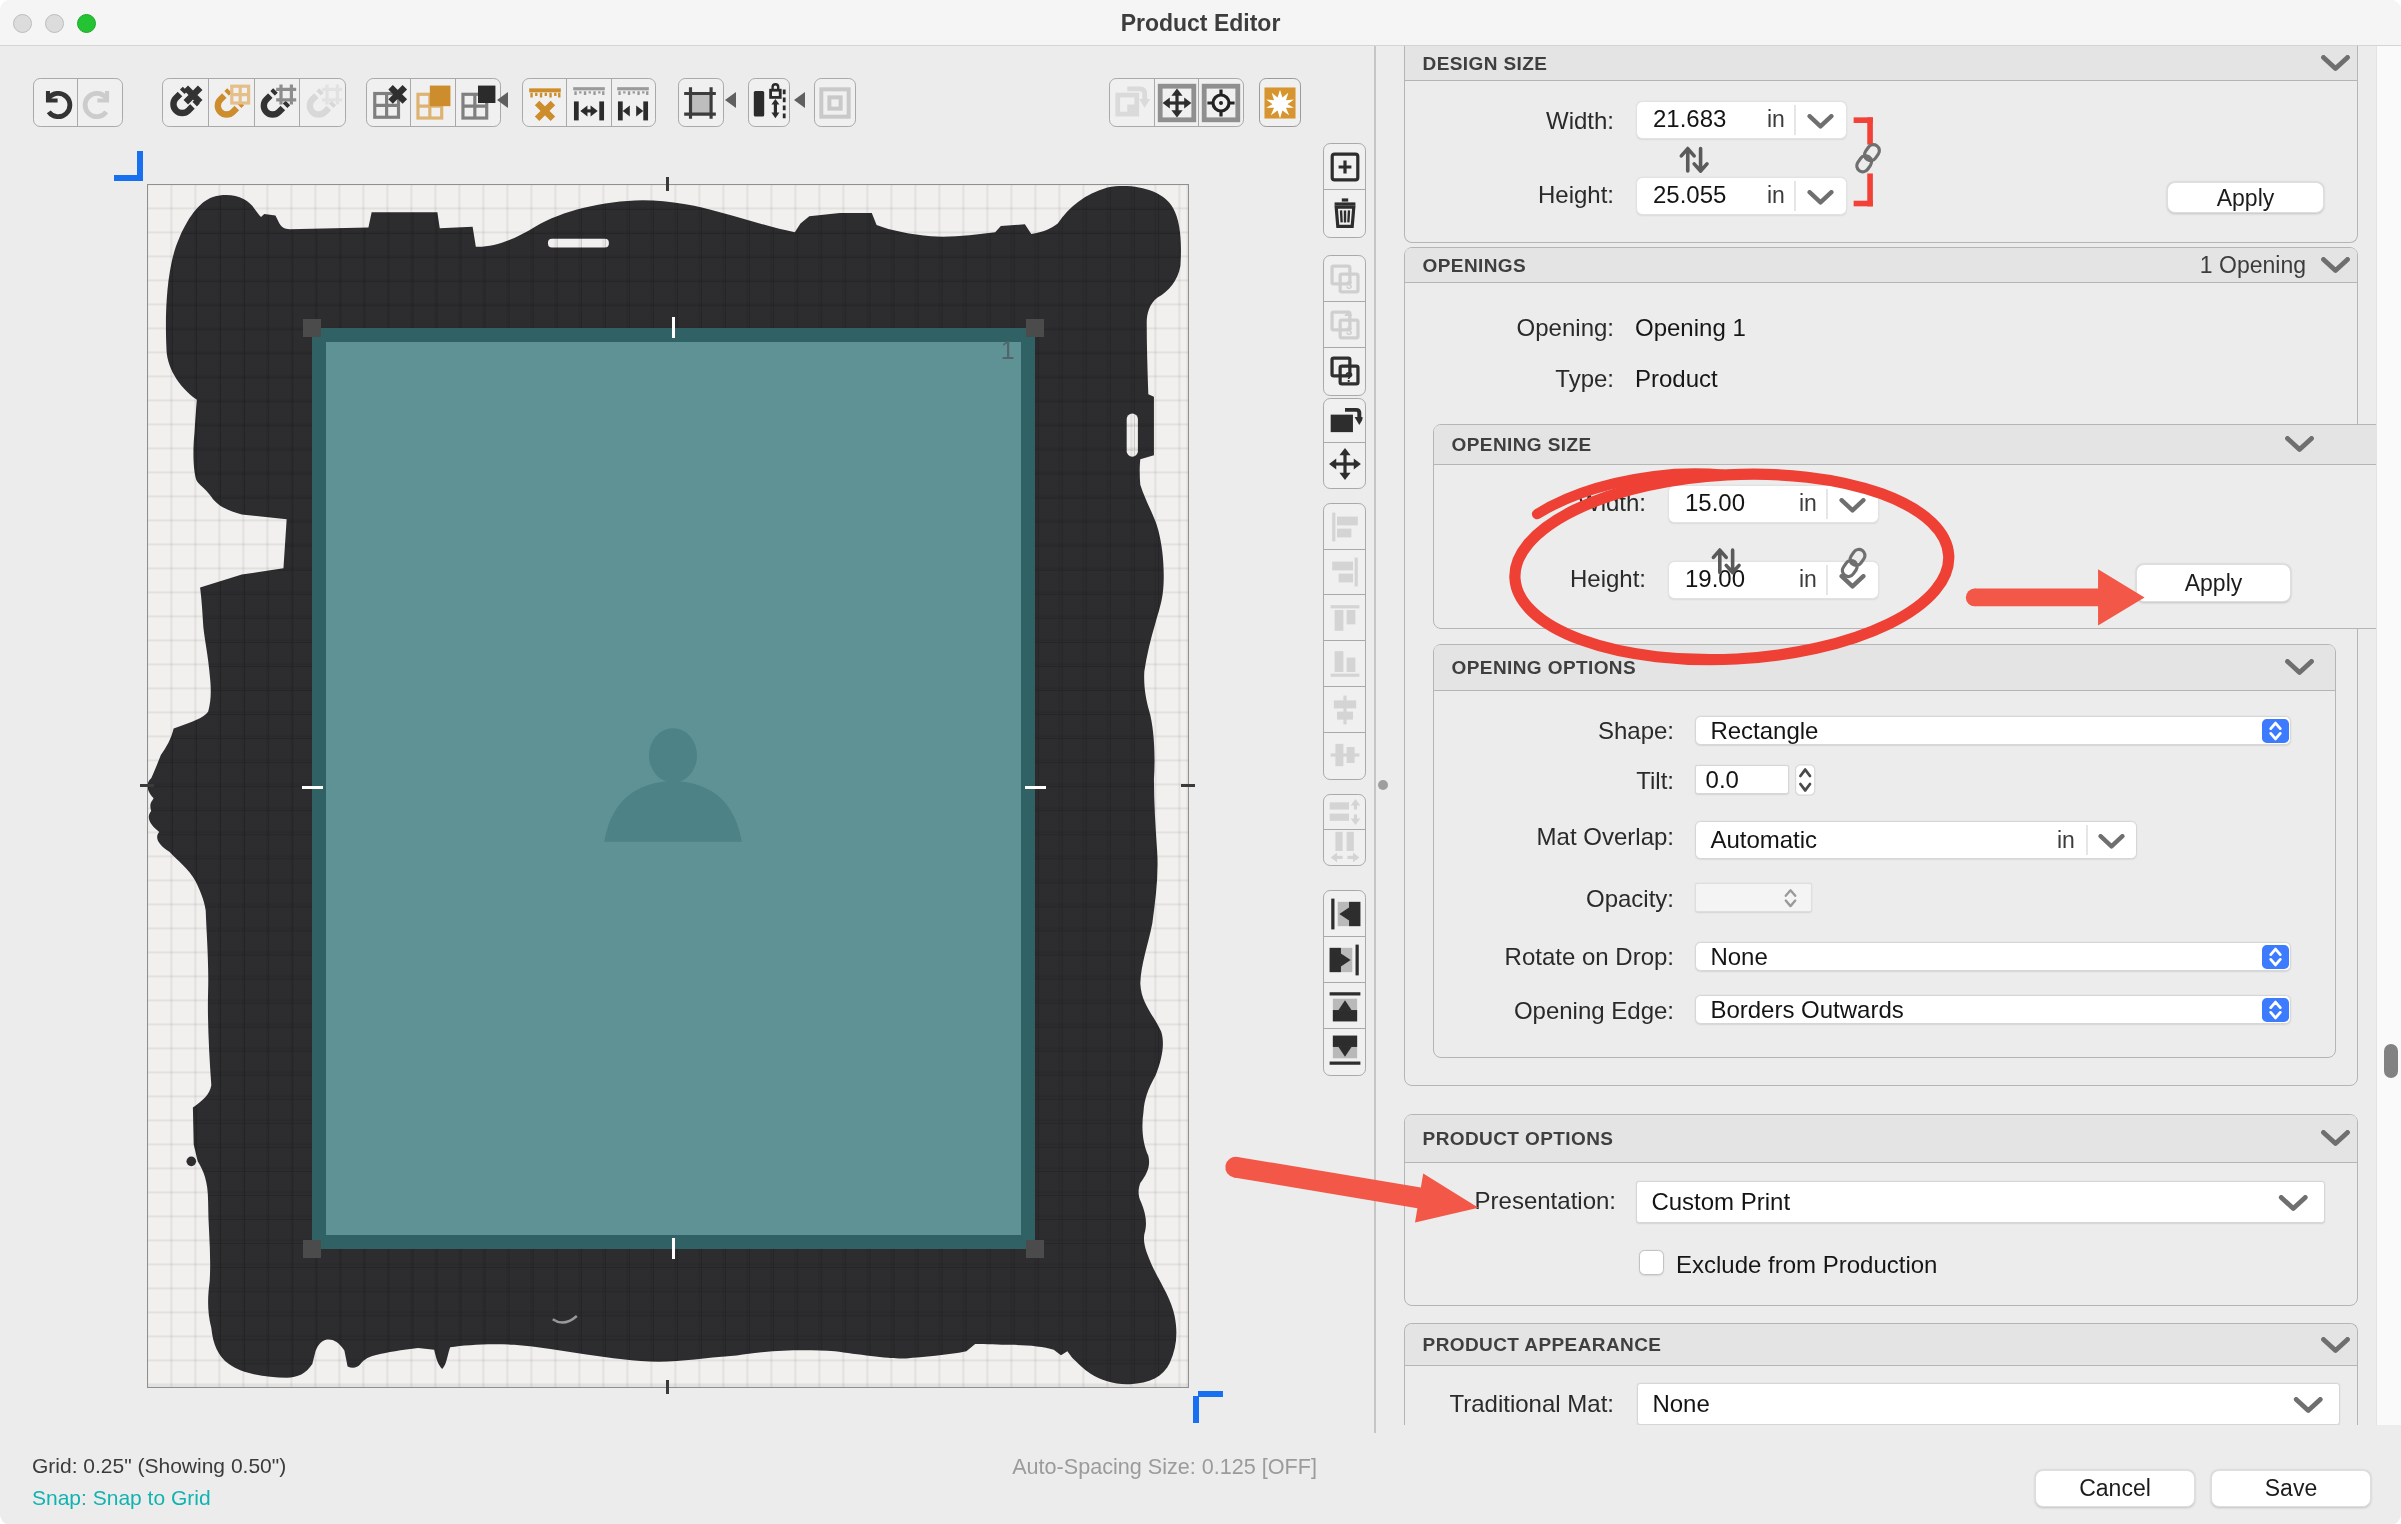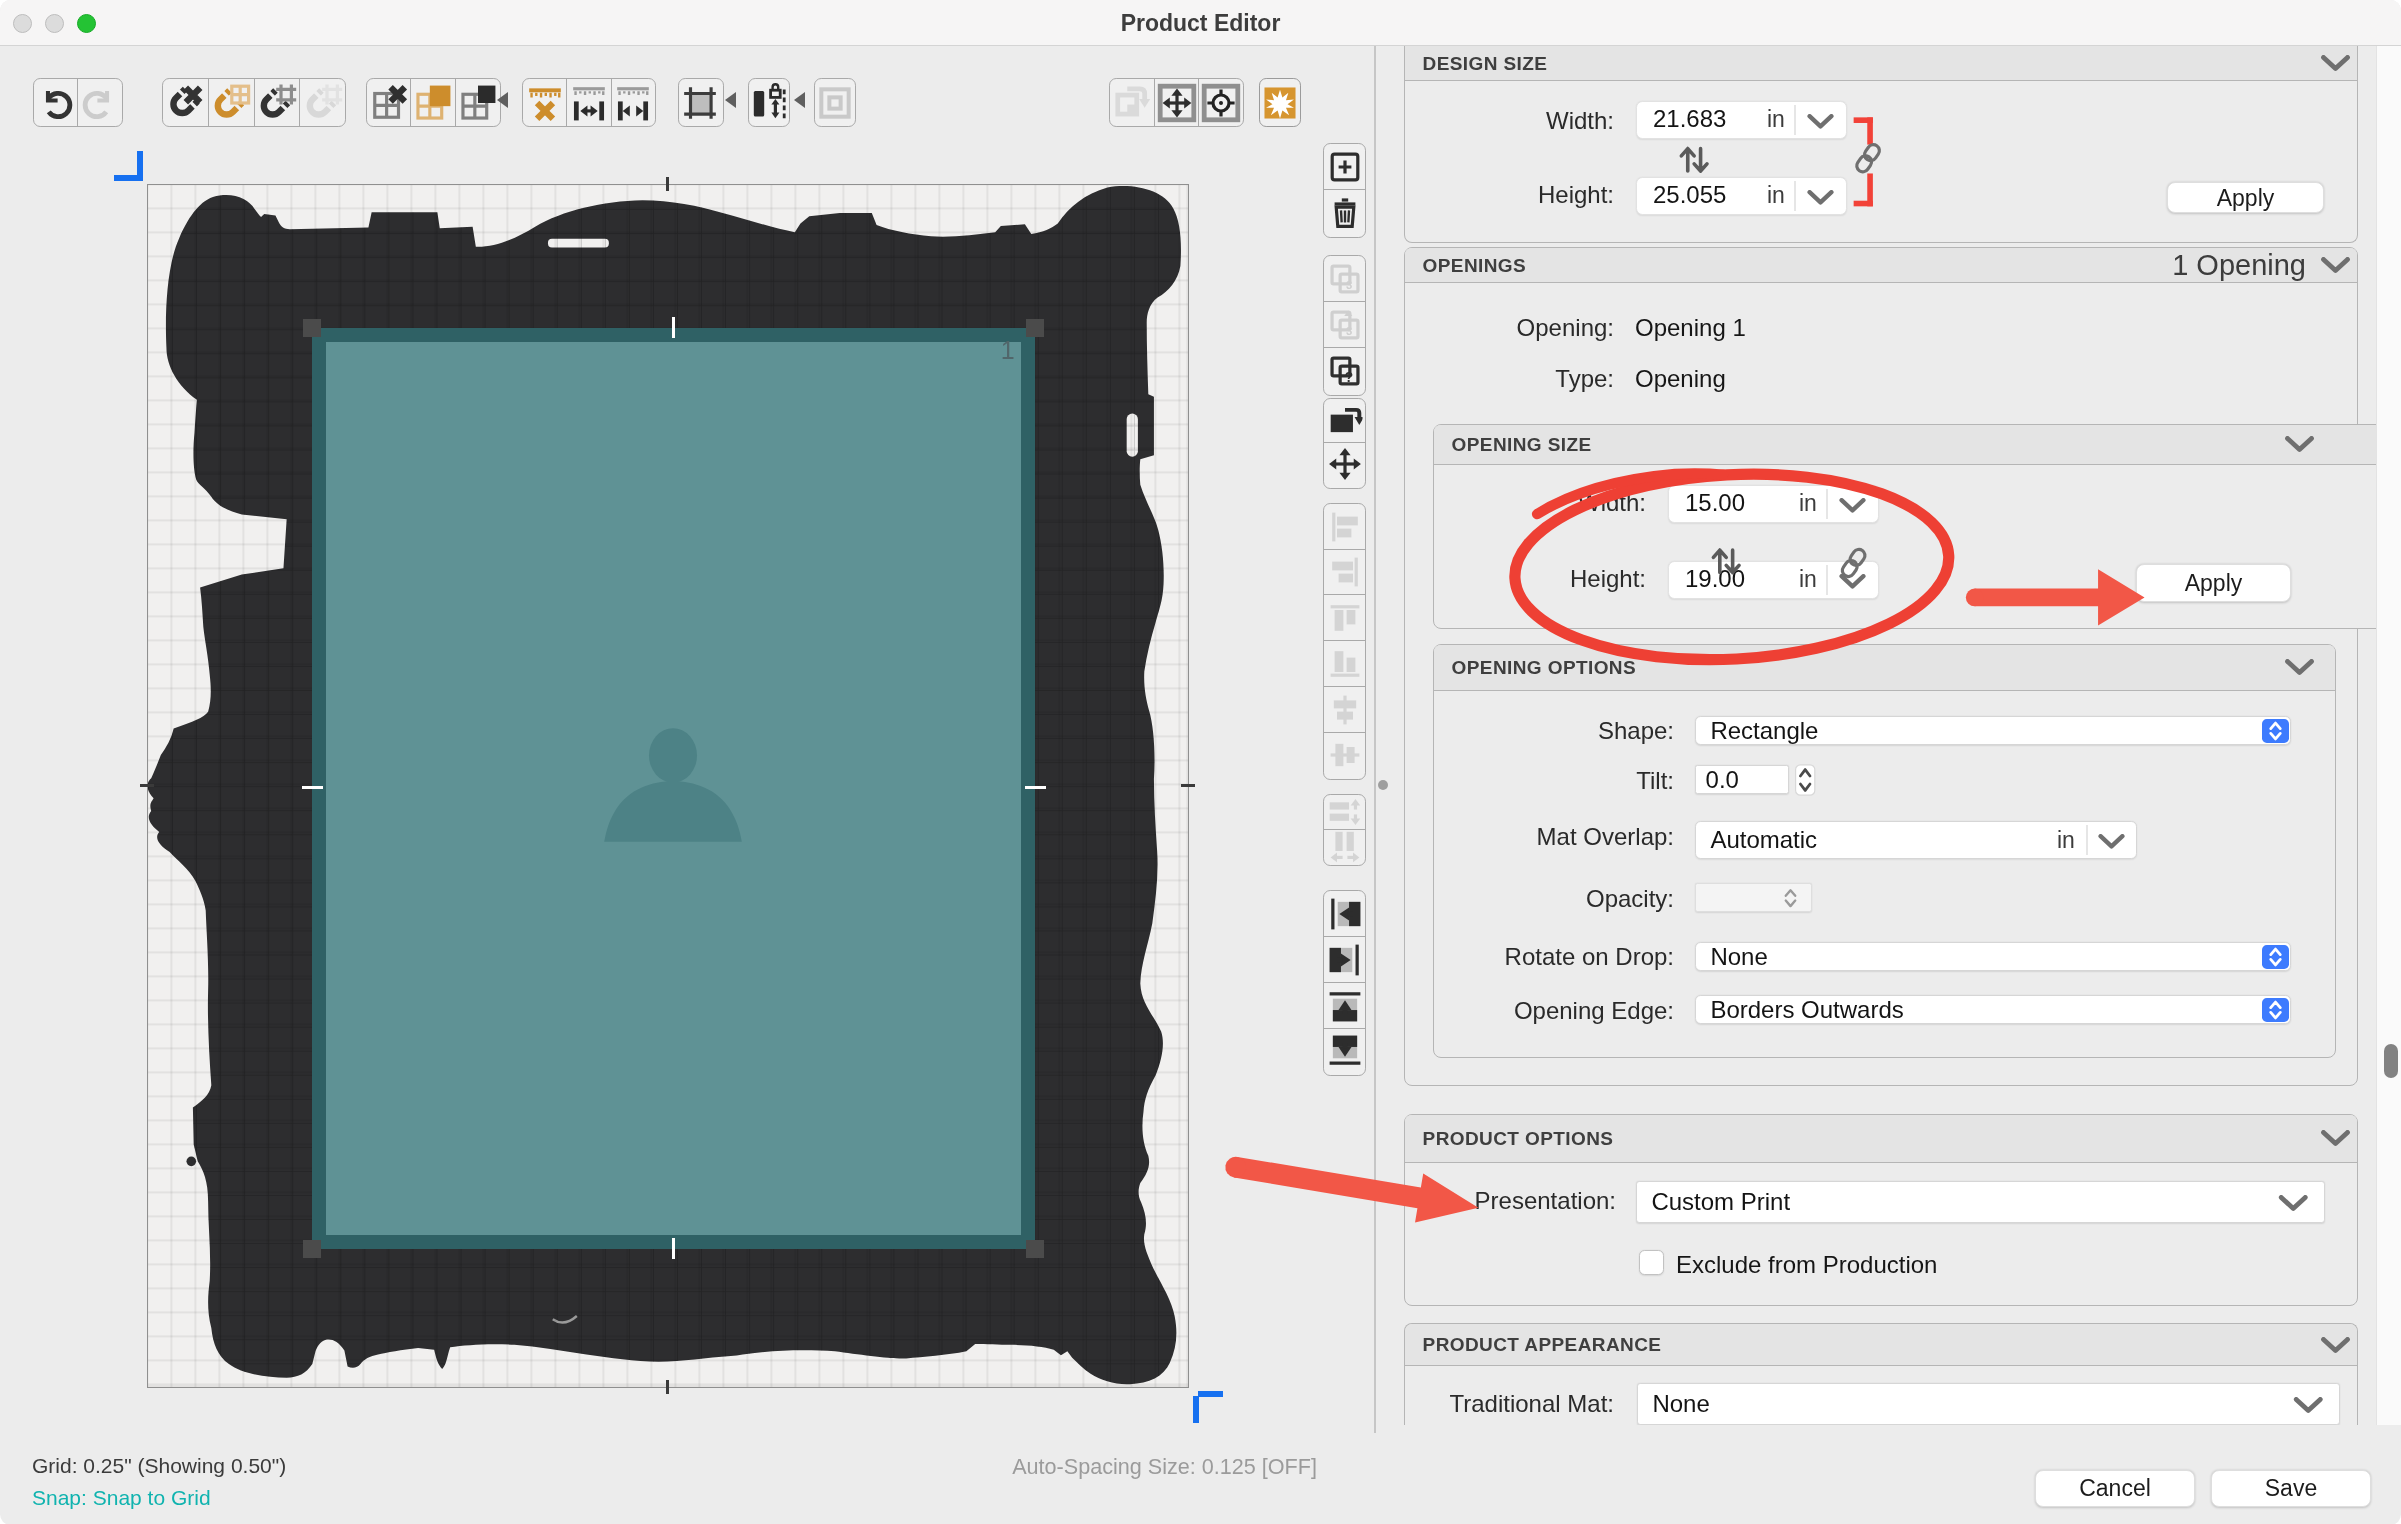--- a/index.html
+++ b/index.html
@@ -635,29 +635,29 @@
    <svg class="chev" style="position:absolute;left:170px;top:12px;" width="27" height="16" viewBox="0 0 36 22">
           <path d="M3 3 L18 17 L33 3"></path>
         </svg>
  </div>
  <div class="btn" style="left:762px;top:136px;width:157px;height:31px;line-height:30px;">Apply</div>
 </div>
 
 <div class="sect" style="top:247px;height:839px;">
  <div class="sect-h" style="height:35px;">
         <span class="ht" style="top:0;line-height:35px;">OPENINGS</span>
-  <span style="position:absolute;right:51px;top:0;line-height:35px;font-size:29px;color:#3c3c3c;">1 Opening</span>
+  <span style="position:absolute;right:51px;top:0;line-height:35px;font-size:23px;color:#3c3c3c;">1 Opening</span>
   <svg class="chev" style="position:absolute;left:916px;top:8.8px;" width="29" height="17.6" viewBox="0 0 36 22">
           <path d="M3 3 L18 17 L33 3"></path>
         </svg>
       </div>
  <div class="lbl" style="left:0;width:209px;top:66px;">Opening:</div>
  <div class="val" style="left:230px;top:66px;">Opening 1</div>
  <div class="lbl" style="left:0;width:209px;top:117px;">Type:</div>
- <div class="val" style="left:230px;top:117px;">Opening</div>
+ <div class="val" style="left:230px;top:117px;">Product</div>
 
  <div class="subsect" style="left:28px;top:176px;width:1004px;height:205px;">
   <div class="sect-h" style="height:40px;">
           <span class="ht" style="top:0;line-height:40px;">OPENING SIZE</span>
    <svg class="chev" style="position:absolute;left:851px;top:11.2px;" width="29" height="17.6" viewBox="0 0 36 22">
             <path d="M3 3 L18 17 L33 3"></path>
           </svg>
         </div>
   <div class="lbl" style="left:0;width:212px;top:64px;">Width:</div>
   <div class="field" style="left:234px;top:60px;width:211px;height:38px;">

